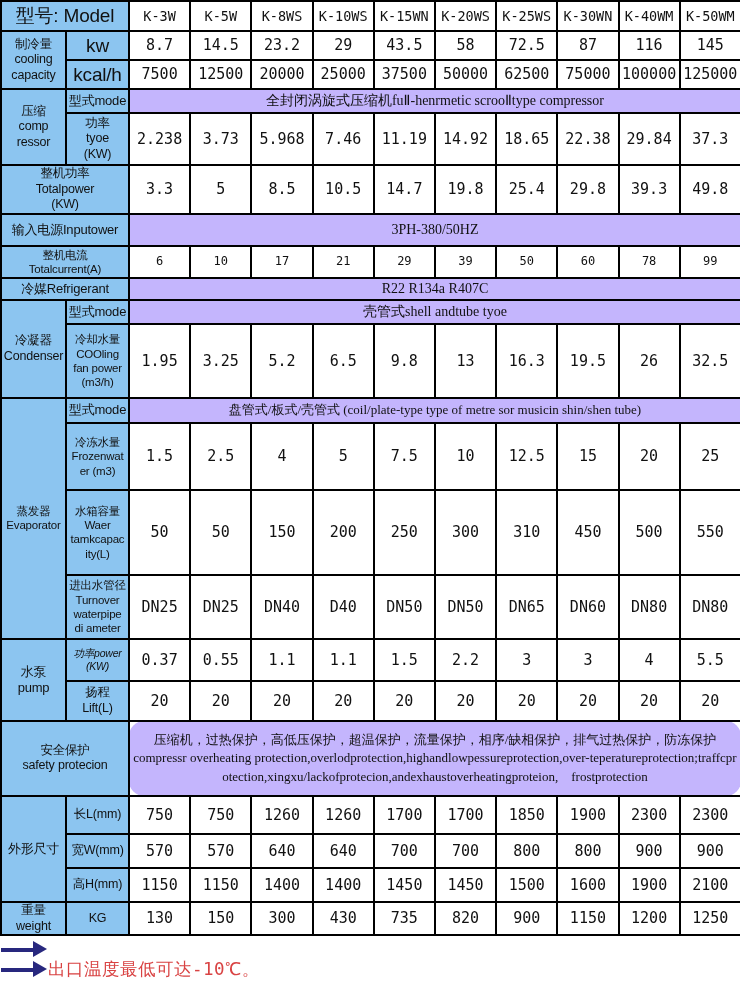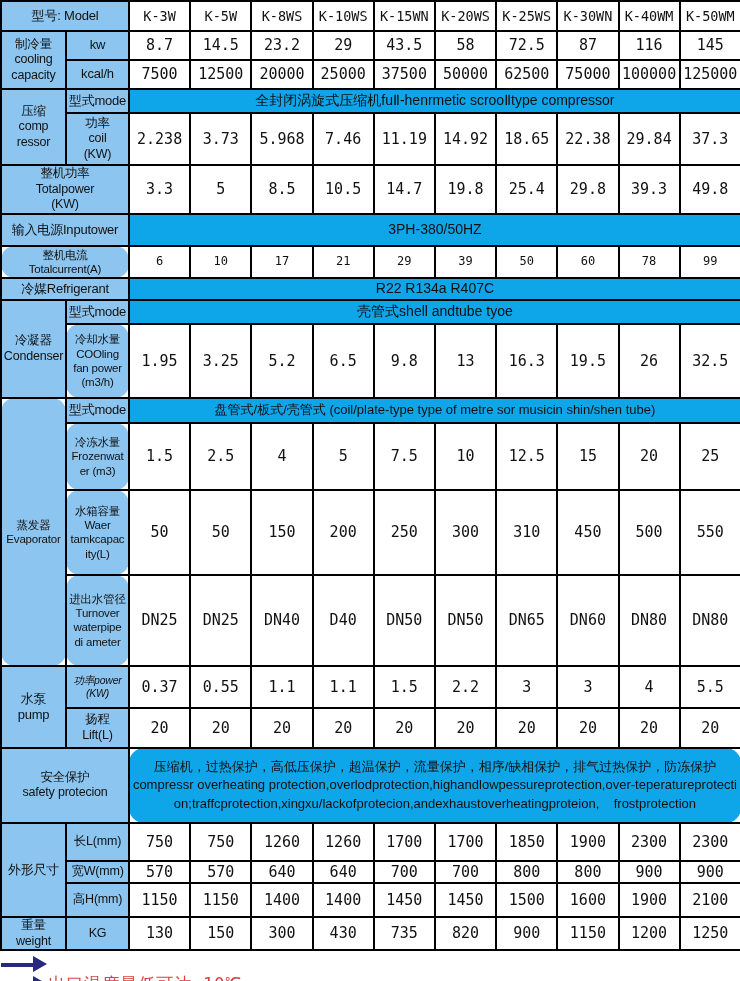--- a/index.html
+++ b/index.html
@@ -24,37 +24,37 @@
     padding: 0 1px;
     line-height: 1.25;
   }
   
   td.hlabel {
     background: #8cc5f0;
     font-family: "Liberation Sans", "DejaVu Sans", sans-serif;
     font-size: 13px;
     letter-spacing: -0.2px;
   }
-  td.lg { font-size: 13px; margin-top: 44px; }
-  td.sm { font-size: 11.5px; border-radius: 14px; }
+  td.lg { font-size: 19px; margin-top: 44px; }
+  td.sm { font-size: 11.5px; }
   td.sm2 { font-size: 12.5px; }
   td.xs { font-size: 10.5px; font-style: italic; }
   
   td.data {
     background: #ffffff;
     font-size: 15px;
     font-family: "DejaVu Sans Mono", "Liberation Mono", monospace;
   }
   td.data.sm { font-size: 12px; }
   td.data.model { font-size: 13.5px; }
   
   td.span {
-    background: #0ea5e9;
+    background: #c4b5fd;
     font-size: 14px;
-    font-family: Liberation Sans, sans-serif;
+    font-family: Liberation Serif, serif;
   }
   td.span.sm3 { font-size: 13px; }
   td.span.safety {
     font-size: 13px;
     line-height: 1.42;
     white-space: pre-wrap;
     word-break: break-all;
     border-radius: 15px;
   }
 
@@ -159,21 +159,21 @@
         </tr>
         <tr style="height: 24px;">
           <td class="hlabel sm2" rowspan="2">压缩
 comp
 ressor</td>
           <td class="hlabel">型式mode</td>
           <td class="span" colspan="10">全封闭涡旋式压缩机fuⅡ-henrmetic scrooⅡtype compressor</td>
         </tr>
         <tr style="height: 52px;">
           <td class="hlabel sm2">功率
-coil
+tyoe
 (KW)</td>
           <td class="data">2.238</td>
           <td class="data">3.73</td>
           <td class="data">5.968</td>
           <td class="data">7.46</td>
           <td class="data">11.19</td>
           <td class="data">14.92</td>
           <td class="data">18.65</td>
           <td class="data">22.38</td>
           <td class="data">29.84</td>
@@ -268,21 +268,21 @@
           <td class="data">50</td>
           <td class="data">150</td>
           <td class="data">200</td>
           <td class="data">250</td>
           <td class="data">300</td>
           <td class="data">310</td>
           <td class="data">450</td>
           <td class="data">500</td>
           <td class="data">550</td>
         </tr>
-        <tr style="height: 91px;">
+        <tr style="height: 64px;">
           <td class="hlabel sm">进出水管径
 Turnover
 waterpipe
 di ameter</td>
           <td class="data">DN25</td>
           <td class="data">DN25</td>
           <td class="data">DN40</td>
           <td class="data">D40</td>
           <td class="data">DN50</td>
           <td class="data">DN50</td>
@@ -334,21 +334,21 @@
           <td class="data">750</td>
           <td class="data">1260</td>
           <td class="data">1260</td>
           <td class="data">1700</td>
           <td class="data">1700</td>
           <td class="data">1850</td>
           <td class="data">1900</td>
           <td class="data">2300</td>
           <td class="data">2300</td>
         </tr>
-        <tr style="height: 22px;">
+        <tr style="height: 34px;">
           <td class="hlabel sm2">宽W(mm)</td>
           <td class="data">570</td>
           <td class="data">570</td>
           <td class="data">640</td>
           <td class="data">640</td>
           <td class="data">700</td>
           <td class="data">700</td>
           <td class="data">800</td>
           <td class="data">800</td>
           <td class="data">900</td>

